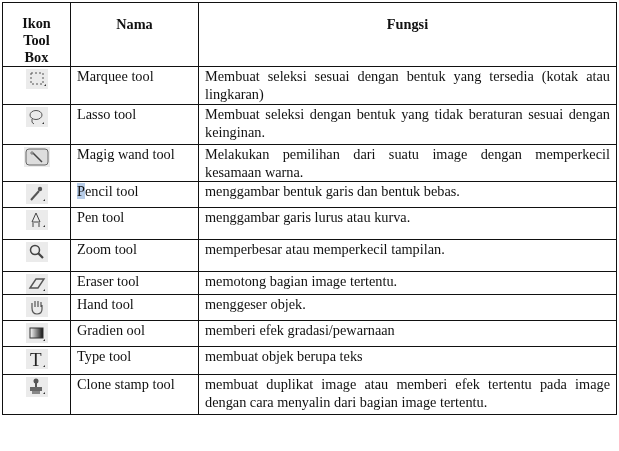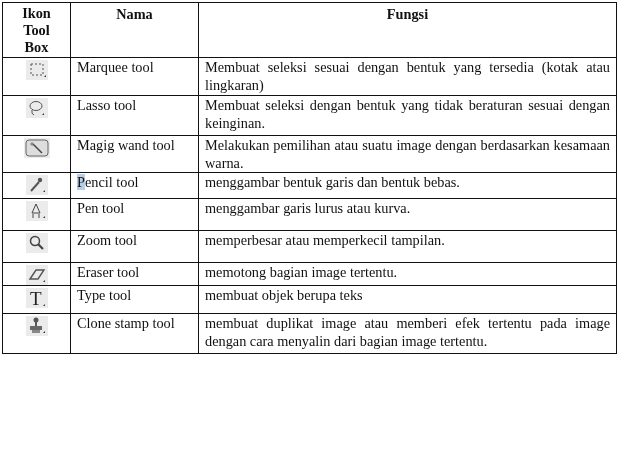--- a/index.html
+++ b/index.html
@@ -1,19 +1,19 @@
 <!DOCTYPE html>
 <html><head>
 <meta charset="utf-8">
 <style>
   html,body{margin:0;padding:0;background:#fff;}
   body{width:619px;height:451px;overflow:hidden;position:relative;font-family:"Liberation Serif","DejaVu Serif",serif;color:#111;}
   table{position:absolute;left:2px;top:2px;border-collapse:collapse;width:615px;table-layout:fixed;}
   td,th{border:1.3px solid #111;padding:0 6px;vertical-align:top;font-size:14.3px;line-height:18px;}
-  th{font-weight:bold;text-align:center;padding-top:2px;}
+  th{font-weight:bold;text-align:center;padding-top:12px;}
   td.icon{text-align:center;padding:2px 0 0 0;}
   td.fungsi{text-align:justify;}
   .ico{display:inline-block;width:22px;height:20px;background:#ebebeb;position:relative;vertical-align:top;}
   .ico svg{position:absolute;left:0;top:0;}
   .hl{background:#b8cde8;}
 </style>
 </head>
 <body>
 
 <table>
@@ -50,21 +50,21 @@
     <td>Lasso tool</td>
     <td class="fungsi">Membuat seleksi dengan bentuk yang tidak beraturan sesuai dengan keinginan.</td>
   </tr>
   <tr style="height:37px">
     <td class="icon"><span class="ico" style="width:26px"><svg width="26" height="20">
               <rect x="2" y="2" width="22" height="16" rx="3" fill="#ddd" stroke="#666"></rect>
               <path d="M9 6l9 9" stroke="#444" stroke-width="1.5"></path>
               <path d="M8 4v4M6 6h4" stroke="#777"></path>
             </svg></span></td>
     <td>Magig wand tool</td>
-    <td class="fungsi">Melakukan pemilihan atau suatu image dengan berdasarkan kesamaan warna.</td>
+    <td class="fungsi">Melakukan pemilihan dari suatu image dengan memperkecil kesamaan warna.</td>
   </tr>
   <tr style="height:26px">
     <td class="icon"><span class="ico"><svg width="22" height="20">
               <path d="M5 16l8-9" stroke="#555" stroke-width="2"></path>
               <circle cx="14" cy="5" r="2.2" fill="#555"></circle>
               <path d="M17 17l2 0l0-2z" fill="#333"></path>
             </svg></span></td>
     <td><span class="hl">P</span><span>encil tool</span></td>
     <td class="fungsi">menggambar bentuk garis dan bentuk bebas.</td>
   </tr>
@@ -86,20 +86,41 @@
     <td class="fungsi">memperbesar atau memperkecil tampilan.</td>
   </tr>
   <tr style="height:23px">
     <td class="icon"><span class="ico"><svg width="22" height="20">
               <path d="M4 14l6-9h8l-6 9z" fill="none" stroke="#555" stroke-width="1.4"></path>
               <path d="M17 17l2 0l0-2z" fill="#333"></path>
             </svg></span></td>
     <td>Eraser tool</td>
     <td class="fungsi">memotong bagian image tertentu.</td>
   </tr>
+  <tr style="height:26px">
+    <td class="icon"><span class="ico"><svg width="22" height="20">
+              <path d="M6 11V6M9 10V4M12 10V4M15 10V5M6 11q0 6 5 6q5 0 5-5V8" fill="none" stroke="#555" stroke-width="1.2"></path>
+            </svg></span></td>
+    <td>Hand tool</td>
+    <td class="fungsi">menggeser objek.</td>
+  </tr>
+  <tr style="height:26px">
+    <td class="icon"><span class="ico"><svg width="22" height="20">
+              <defs>
+                <linearGradient id="g1">
+                  <stop offset="0" stop-color="#fff"></stop>
+                  <stop offset="1" stop-color="#111"></stop>
+                </linearGradient>
+              </defs>
+              <rect x="4" y="5" width="13" height="10" fill="url(#g1)" stroke="#333"></rect>
+              <path d="M17 18l2 0l0-2z" fill="#333"></path>
+            </svg></span></td>
+    <td>Gradien ool</td>
+    <td class="fungsi">memberi efek gradasi/pewarnaan</td>
+  </tr>
   <tr style="height:28px">
     <td class="icon"><span class="ico"><svg width="22" height="20">
               <text x="4" y="17" font-family="Liberation Serif, serif" font-size="19" fill="#222">T</text>
               <path d="M17 18l2 0l0-2z" fill="#333"></path>
             </svg></span></td>
     <td>Type tool</td>
     <td class="fungsi">membuat objek berupa teks</td>
   </tr>
   <tr style="height:40px">
     <td class="icon"><span class="ico"><svg width="22" height="20">

